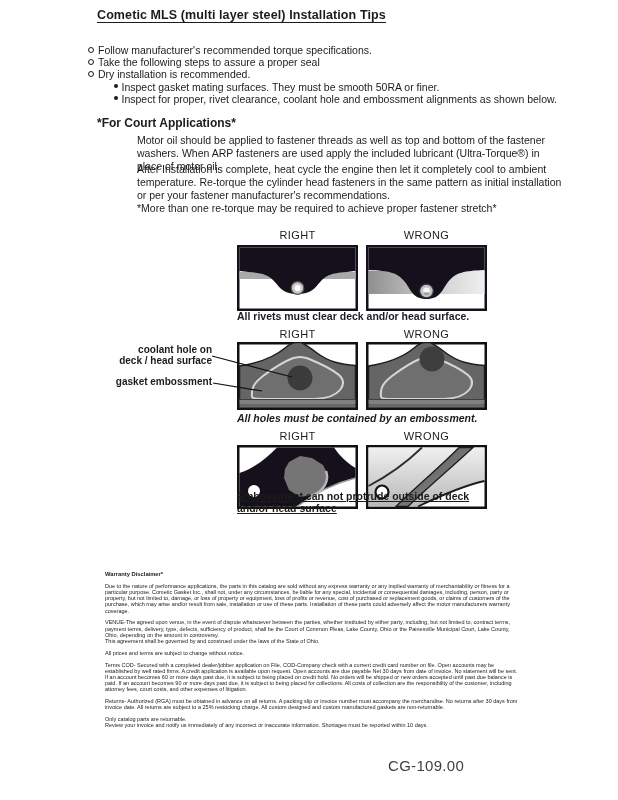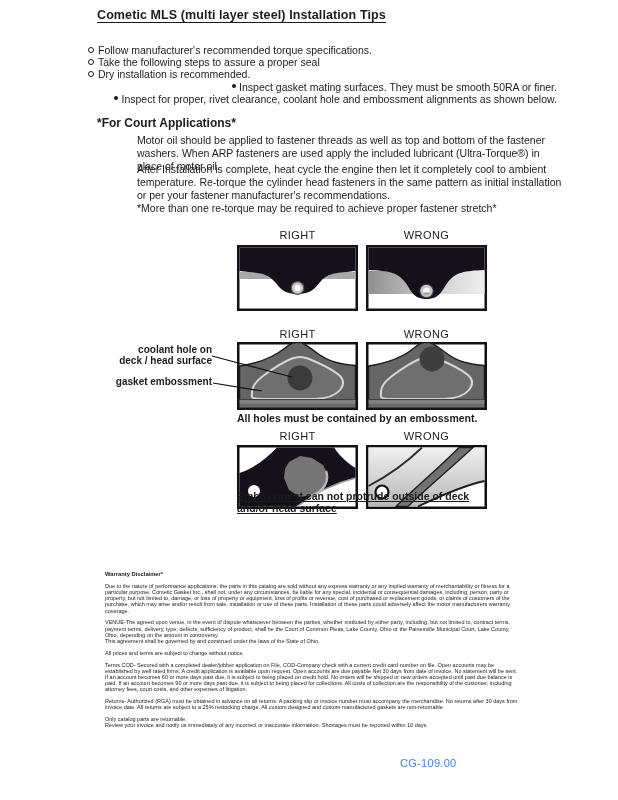--- a/index.html
+++ b/index.html
@@ -9,34 +9,34 @@
   }
   .title {
     position:absolute; left:97px; top:8px;
     font-size:12.5px; font-weight:bold; letter-spacing:0.1px;
     border-bottom:1.5px solid #1c1c1c; padding-bottom:0;
   }
   .bullets { position:absolute; left:88px; top:44px; font-size:10.5px; }
   .bullet-row { display:flex; align-items:flex-start; height:12.2px; white-space:nowrap; }
   .b1-marker { width:4px; height:4px; border:1px solid #1c1c1c; border-radius:50%; margin:3px 4px 0 0; flex:none; background:#fff; }
   .sub-bullets { position:absolute; left:114px; top:81px; font-size:10.5px; }
-  .sub-row { display:flex; align-items:flex-start; height:11.8px; white-space:nowrap;justify-content:flex-end; }
+  .sub-row { display:flex; align-items:flex-start; height:11.8px; white-space:nowrap; }
   .b2-marker { width:4px; height:4px; background:#1c1c1c; border-radius:50%; margin:3.2px 3.5px 0 0; flex:none; }
   .diesel-heading { position:absolute; left:97px; top:116px; font-size:12px; font-weight:bold; }
   .para { position:absolute; left:97px; width:430px; font-size:10.5px; line-height:13px;margin-left:40px; }
   .para1 { top:134px; } .para2 { top:163px; } .para3 { top:202px; }
   .dlabel { position:absolute; width:121px; text-align:center; font-size:11px; letter-spacing:0.4px; }
   .dcaption { position:absolute; left:237px; font-size:10.5px; font-weight:bold; white-space:pre-line; line-height:11.8px; }
   .dbox { position:absolute; width:121px; display:block; }
   .callout { position:absolute; left:60px; width:152px; text-align:right; font-size:10px; font-weight:bold; white-space:pre-line; line-height:10.8px; }
   .leader-overlay { position:absolute; left:205px; top:350px; z-index:5; }
   .legal { position:absolute; left:105px; top:571px; width:414px; font-size:5.5px; line-height:6.2px; color:#222222; }
   .legal-heading { font-weight:bold; font-size:5.8px; margin:0 0 5.5px 0; }
   .legal p { margin:0 0 5.6px 0; white-space:pre-line; }
-  .pagenum { position:absolute; left:400px; top:757px; font-size:11px; letter-spacing:0.3px; color:#3b82f6; }
+  .pagenum { position:absolute; left:388px; top:757px; font-size:15px; letter-spacing:0.3px; color:#404040; }
 </style>
 </head>
 <body>
 
 <div class="page">
 
   <div class="title">Cometic MLS (multi layer steel) Installation Tips</div>
 
   <div class="bullets">
     <div class="bullet-row">
@@ -89,20 +89,21 @@
       </linearGradient>
     </defs>
     <rect x="1.25" y="1.25" width="118.5" height="63.5" fill="#ffffff" stroke="#15101b" stroke-width="2.5"></rect>
     <rect x="2.5" y="26" width="116" height="23" fill="url(#g1)"></rect>
     <path d="M2.5,2.5 H118.5 V25 C98,26 90,27 82,37 C76,45 74,54 60.5,54 C47,54 45,45 39,37 C31,27 23,26 2.5,25 Z" fill="#15101b"></path>
     <circle cx="60.5" cy="46" r="6.8" fill="#c4c4c4" stroke="#3a3444" stroke-width="1.2"></circle>
     <circle cx="60.5" cy="46" r="3.4" fill="#f5f5f5"></circle>
     <path d="M57.2,47.5 A3.4,3.4 0 0 0 63.8,47.5 Z" fill="#9b9b9b"></path>
   </svg>
 
+  <div class="dcaption" style="top:311px;">All rivets must clear deck and/or head surface.</div>
 
   <div class="dlabel" style="left:237px; top:328px;">RIGHT</div>
   <div class="dlabel" style="left:366px; top:328px;">WRONG</div>
 
   <div class="callout" style="top:345px;">coolant hole on
 deck / head surface</div>
   <div class="callout" style="top:377px;">gasket embossment</div>
 
   <svg class="dbox" style="left:237px; top:342px;" width="121" height="68" viewBox="0 0 121 68">
     <rect x="1.25" y="1.25" width="118.5" height="65.5" fill="#ffffff" stroke="#111111" stroke-width="2.5"></rect>
@@ -122,21 +123,21 @@
     <rect x="2.5" y="57.5" width="116" height="4.5" fill="#808080"></rect>
     <line x1="2.5" y1="57.5" x2="118.5" y2="57.5" stroke="#3f3f3f" stroke-width="1"></line>
     <rect x="2.5" y="62.5" width="116" height="3" fill="#6a6a6a"></rect>
   </svg>
 
   <svg class="leader-overlay" width="100" height="46" viewBox="0 0 100 46">
     <line x1="7" y1="6" x2="87" y2="27" stroke="#111111" stroke-width="1.2"></line>
     <line x1="8" y1="33" x2="57" y2="41" stroke="#111111" stroke-width="1.2"></line>
   </svg>
 
-  <div class="dcaption" style="top:413px;">All holes must be contained by an embossment.</div>
+  <div class="dcaption" style="top:413px;font-style:italic;">All holes must be contained by an embossment.</div>
 
   <div class="dlabel" style="left:237px; top:430px;">RIGHT</div>
   <div class="dlabel" style="left:366px; top:430px;">WRONG</div>
 
   <svg class="dbox" style="left:237px; top:445px;" width="121" height="64" viewBox="0 0 121 64">
     <rect x="1.25" y="1.25" width="118.5" height="61.5" fill="#ffffff" stroke="#111111" stroke-width="2.5"></rect>
     <path d="M40,2.5 L97,2.5 C102,10 110,18 118.5,23 L118.5,33 C98,38 78,48 60,61.5 L2.5,61.5 L2.5,28 C16,24 30,13 40,2.5 Z" fill="#15101b"></path>
     <path d="M60,61.5 C78,48 98,38 118.5,33" stroke="#9a9a9a" stroke-width="1.5" fill="none"></path>
     <path d="M52,17 L63,11 L75,13 L86,20 L91,30 L86,42 L76,50 L63,52 L52,45 L47,33 L48,24 Z" fill="#757575"></path>
     <path d="M89,26 C93,36 86,47 74,51" stroke="#b8b8b8" stroke-width="2.5" fill="none"></path>

